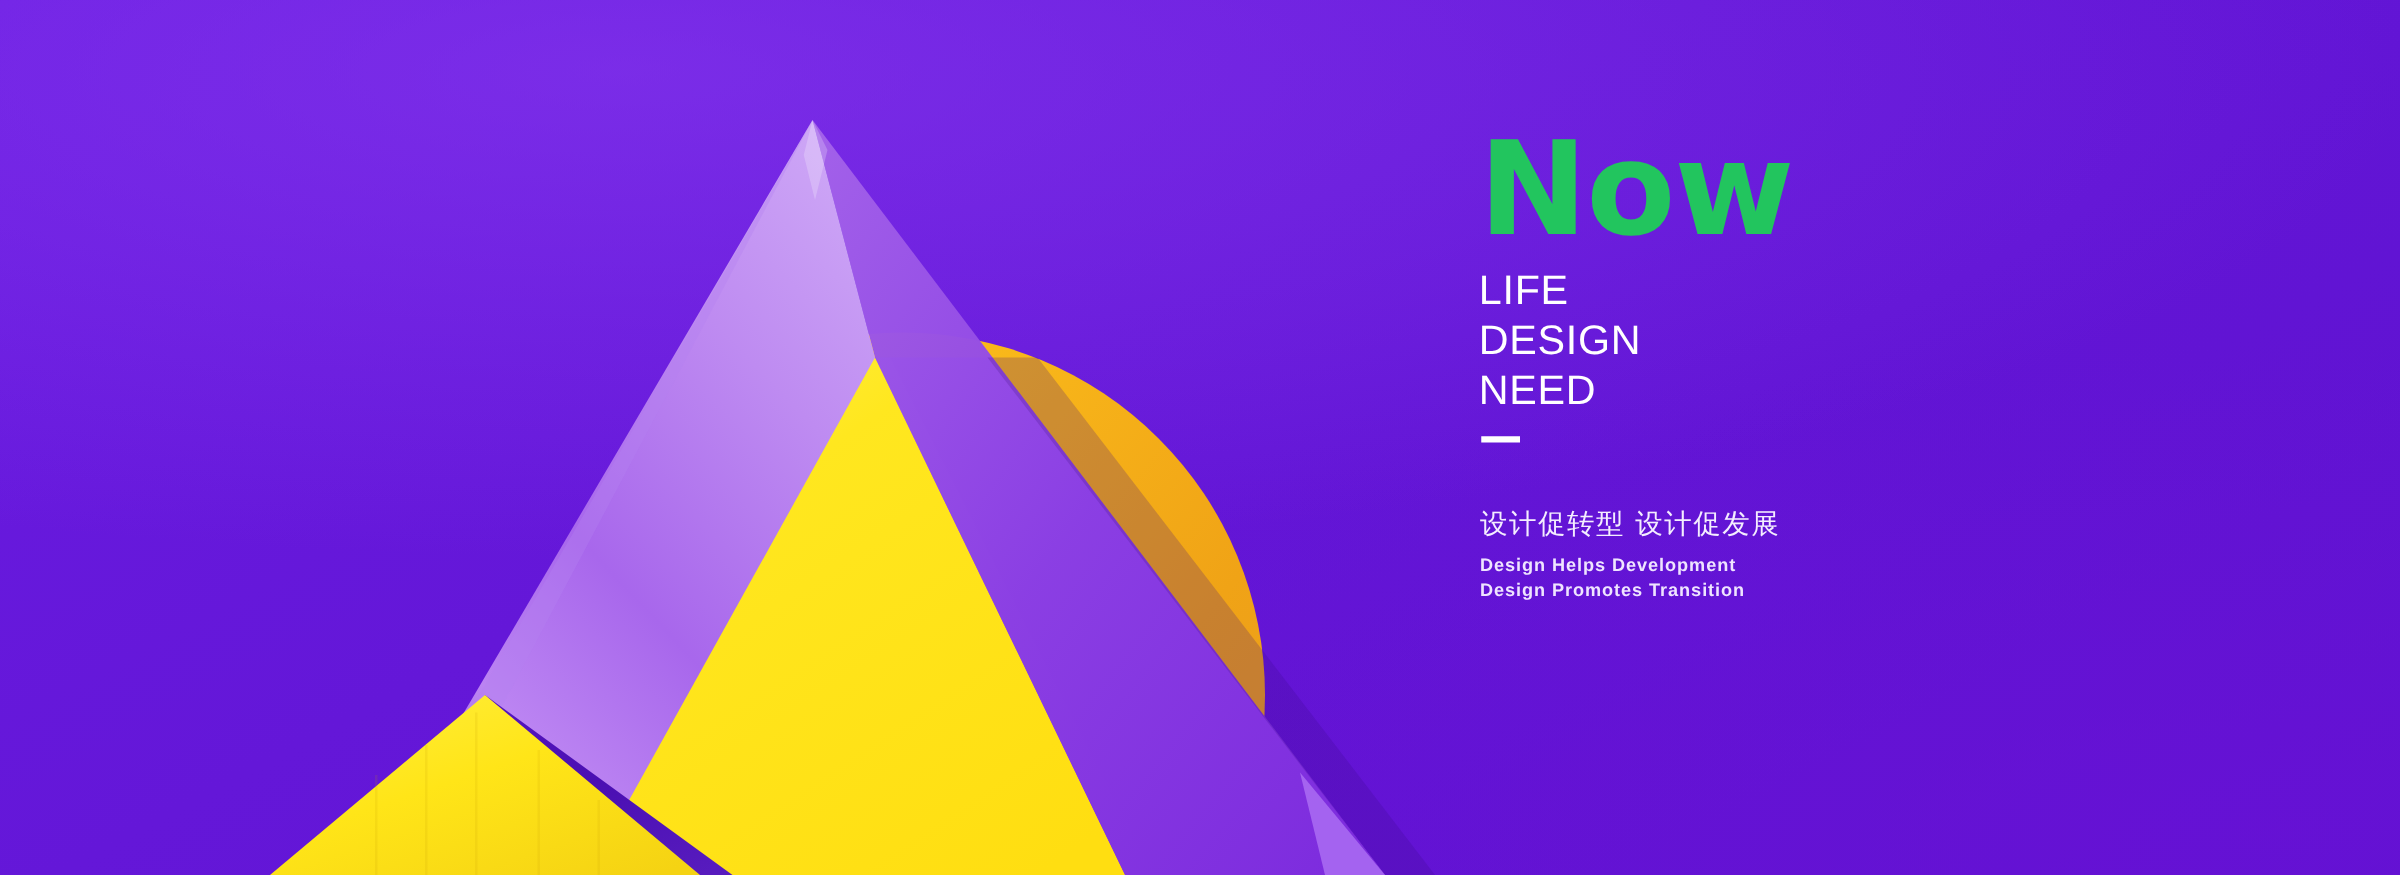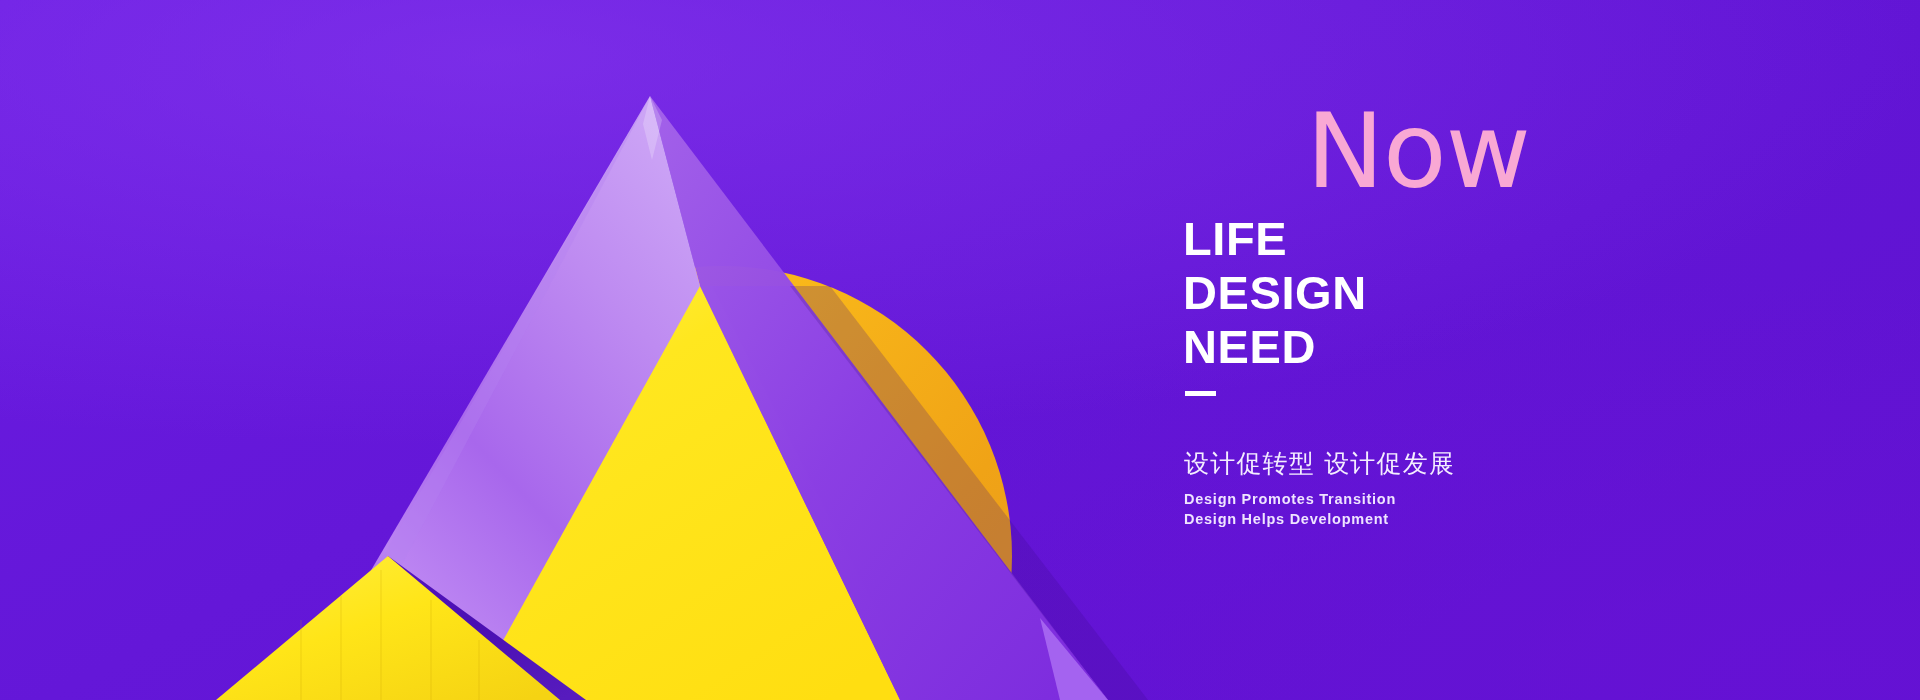--- a/index.html
+++ b/index.html
@@ -42,49 +42,48 @@
     position: absolute;
     left: 1183px;
     top: 108px;
     width: 470px;
     color: #FFFFFF;
   }
 
   .headline {
     font-size: 104px;
     line-height: 0.84;
-    font-weight: 400;
+    font-weight: 700;
     letter-spacing: -1px;
     margin: 0 0 20px 0;
-    color: #f9a8d4;
+    color: #22c55e;
     font-family: "DejaVu Sans", sans-serif;
     font-stretch: normal;
-    text-align: center;
   }
 
   .stack-line {
-    font-size: 47px;
+    font-size: 33px;
     line-height: 1.0;
-    font-weight: 700;
+    font-weight: 400;
     letter-spacing: 0.6px;
     margin: 0 0 7px 0;
     color: #FFFFFF;
     font-family: "Liberation Sans", sans-serif;
   }
   .stack-line:last-of-type { margin-bottom: 0; }
 
   .rule {
     width: 31px;
     height: 5px;
     background: #FFFFFF;
     margin: 21px 0 0 2px;
   }
 
   .cn-tagline {
-    font-size: 25px;
+    font-size: 22px;
     line-height: 1.25;
     letter-spacing: 1.2px;
     margin: 52px 0 9px 1px;
     color: #F4EDFF;
     font-family: "DejaVu Sans", sans-serif;
     font-weight: 400;
     white-space: nowrap;
   }
 
   .en-tagline {
@@ -251,19 +250,19 @@
     <div class="stack-line">LIFE</div>
 
     <div class="stack-line">DESIGN</div>
 
     <div class="stack-line">NEED</div>
 
     <div class="rule"></div>
 
     <div class="cn-tagline">设计促转型  设计促发展</div>
 
+    <div class="en-tagline">Design Helps Development</div>
+
     <div class="en-tagline">Design Promotes Transition</div>
 
-    <div class="en-tagline">Design Helps Development</div>
-
   </div>
 
 </div>
 
 </body></html>

